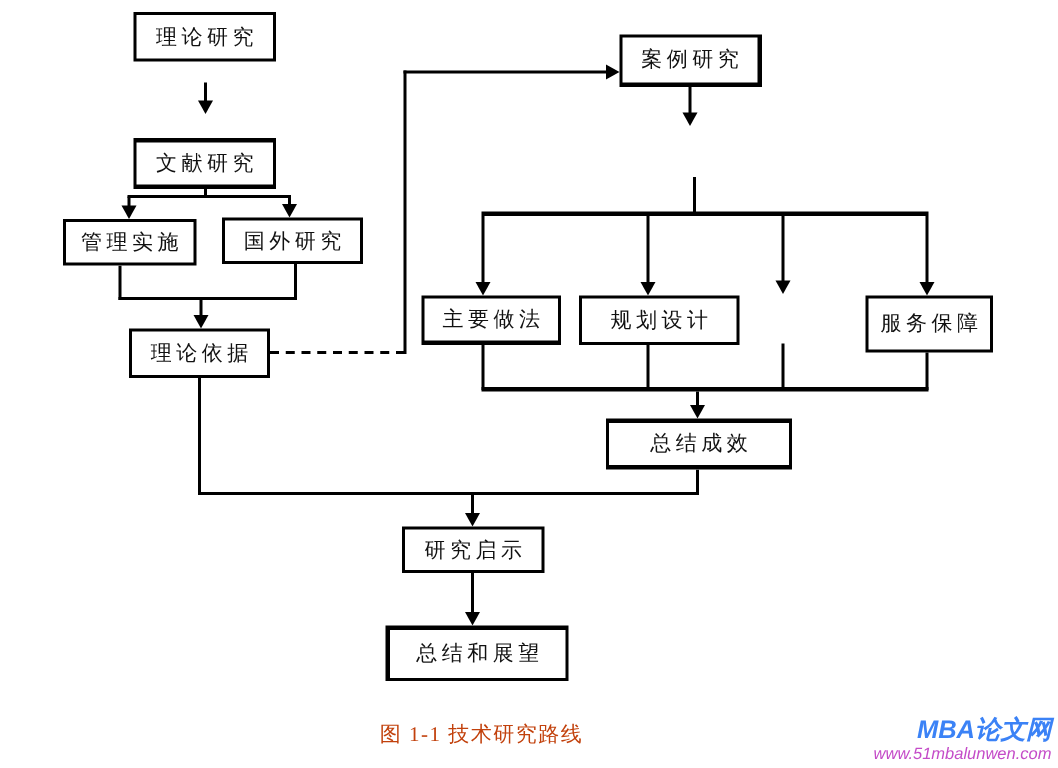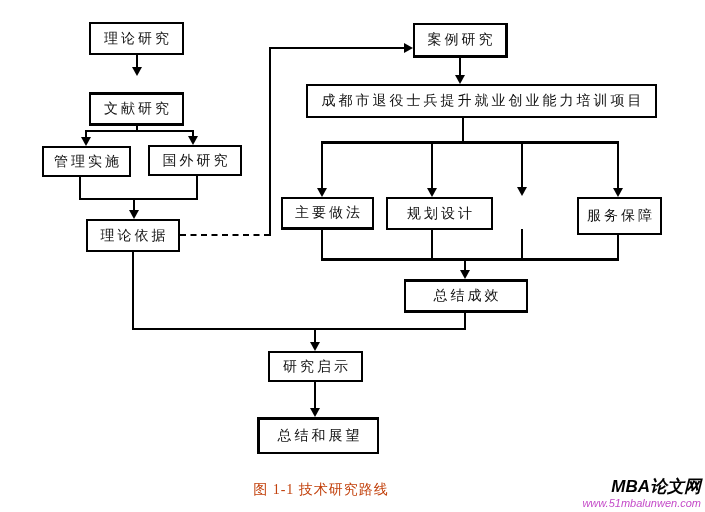--- a/index.html
+++ b/index.html
@@ -34,47 +34,46 @@
     position:absolute;
     left:241px;top:481px;width:160px;
     text-align:center;
     font-size:14px;
     letter-spacing:1px;
     color:#c2410c;
   }
   .wm{position:absolute;right:4px;top:478px;text-align:right;line-height:1.1;}
   .wm-name{
     font-size:17px;font-weight:bold;font-style:italic;
-    color:#000000;letter-spacing:0px;
+    color:#3b82f6;letter-spacing:0px;
     font-family:"Liberation Sans","DejaVu Sans",sans-serif;
   }
   .wm-url{
     font-size:11px;font-style:italic;
     color:#c44bc8;
     font-family:"Liberation Sans","DejaVu Sans",sans-serif;
   }
 </style>
 </head>
 <body>
 
 <div id="stage">
 
-  <div class="box" style="left:89px;top:22px;width:95px;height:33px">理论研究</div>
+  <div class="box" style="left:89px;top:8px;width:95px;height:33px">理论研究</div>
 
   <div class="box" style="left:89px;top:92px;width:95px;height:34px;border-width:3px 2px">文献研究</div>
 
   <div class="box" style="left:42px;top:146px;width:89px;height:31px">管理实施</div>
 
   <div class="box" style="left:148px;top:145px;width:94px;height:31px">国外研究</div>
 
   <div class="box" style="left:86px;top:219px;width:94px;height:33px">理论依据</div>
 
   <div class="box" style="left:413px;top:23px;width:95px;height:35px;border-width:2px 3px 3px 2px">案例研究</div>
 
-  <div class="box" style="left:306px;top:84px;width:351px;height:34px;letter-spacing:3px">成都市退役士兵提升就业创业能力培训项目</div>
 
   <div class="box" style="left:281px;top:197px;width:93px;height:33px;border-width:2px 2px 3px 2px">主要做法</div>
 
   <div class="box" style="left:386px;top:197px;width:107px;height:33px">规划设计</div>
 
 
   <div class="box" style="left:577px;top:197px;width:85px;height:38px">服务保障</div>
 
   <div class="box" style="left:404px;top:279px;width:124px;height:34px;border-width:3px 2px 3px 2px">总结成效</div>
 

